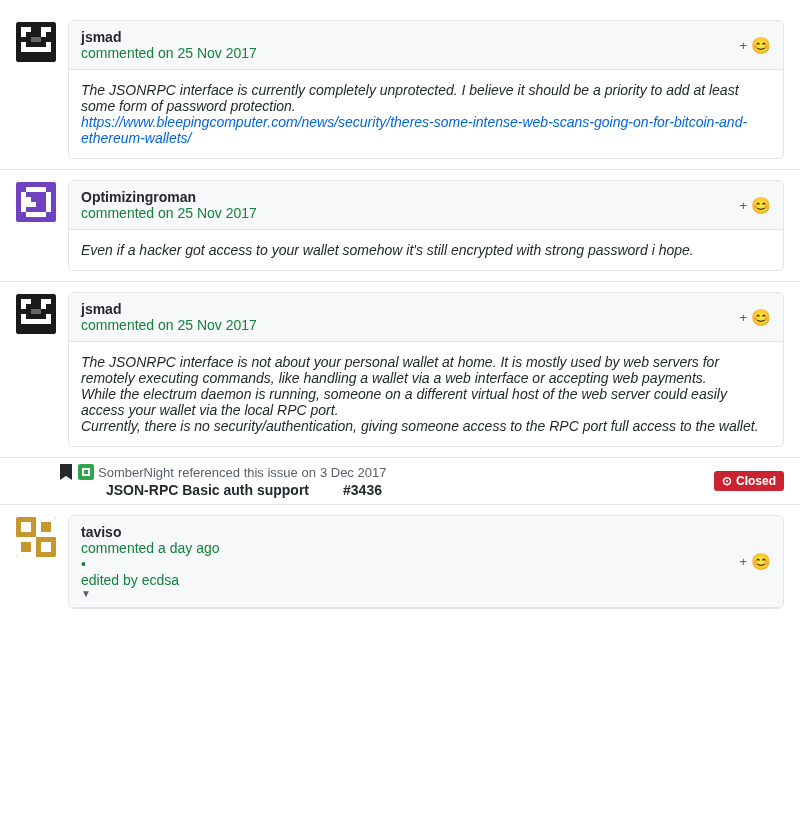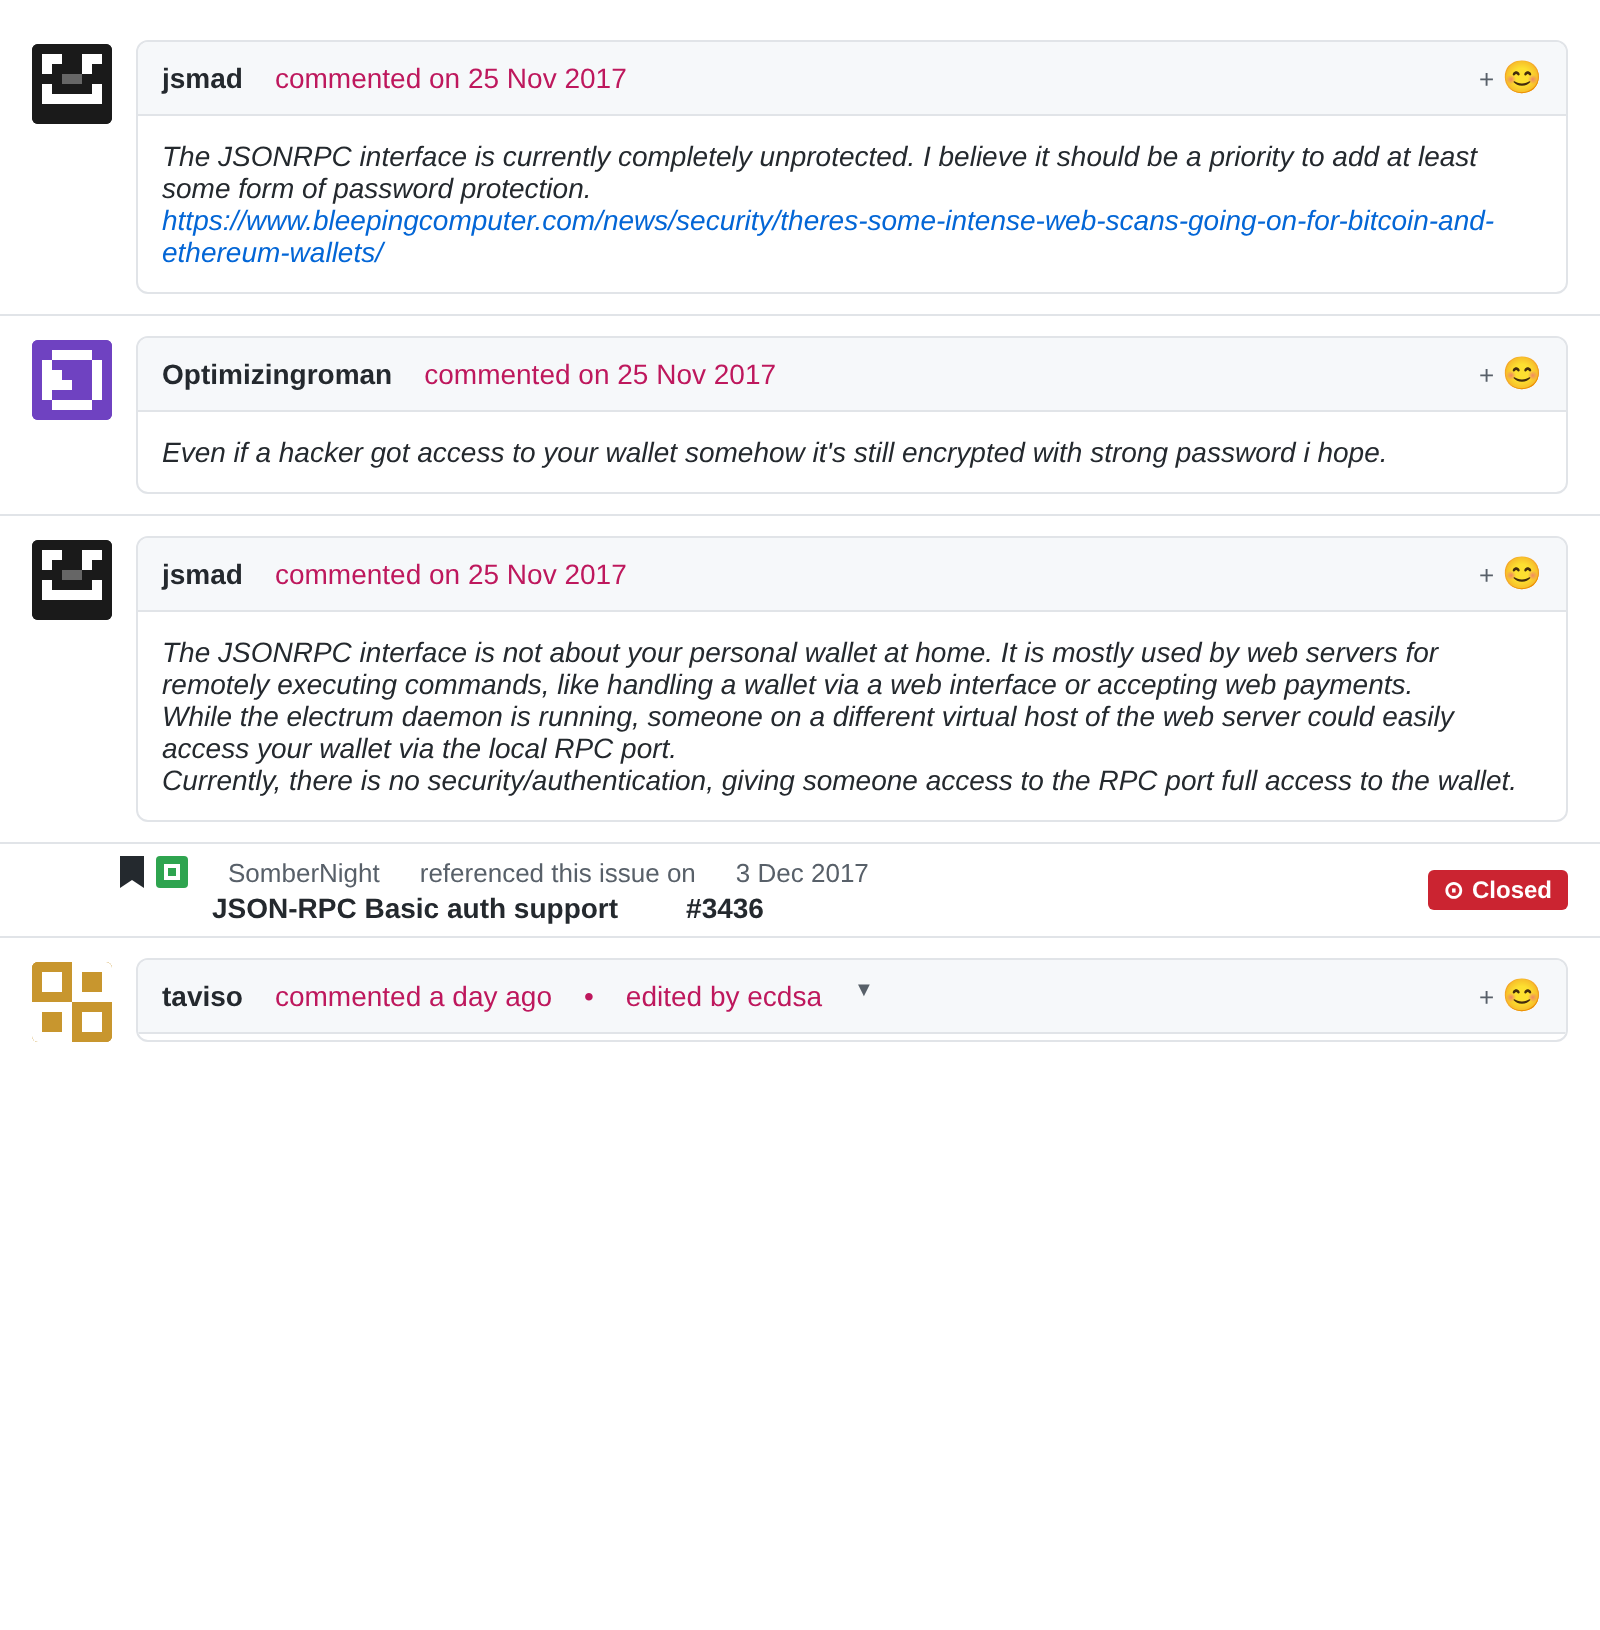--- a/index.html
+++ b/index.html
@@ -40,28 +40,29 @@
     }
     .avatar-optimizing {
       background: #6f42c1;
     }
     .avatar-taviso {
       background: #c8962e;
     }
     .comment-header-left {
       display: flex;
       align-items: flex-start;
-      gap: 16px;
+      gap: 0;
+      flex-direction: column;
     }
     .username {
       font-weight: 600;
       color: #24292e;
     }
     .comment-date {
-      color: #be185d;
+      color: #15803d;
     }
     .comment-actions {
       display: flex;
       align-items: center;
       gap: 4px;
       color: #586069;
       font-size: 13px;
     }
     .link {
       color: #0366d6;
@@ -107,21 +108,21 @@
       flex: 1;
       display: flex;
       align-items: center;
       justify-content: space-between;
     }
     .reference-text {
       color: #586069;
       font-size: 13px;
       display: flex;
       align-items: center;
-      gap: 20px;
+      gap: 4px;
     }
     .reference-title-row {
       display: flex;
       flex-direction: column;
       gap: 2px;
     }
     .reference-issue-title {
       font-weight: 600;
       font-size: 14px;
       color: #24292e;

